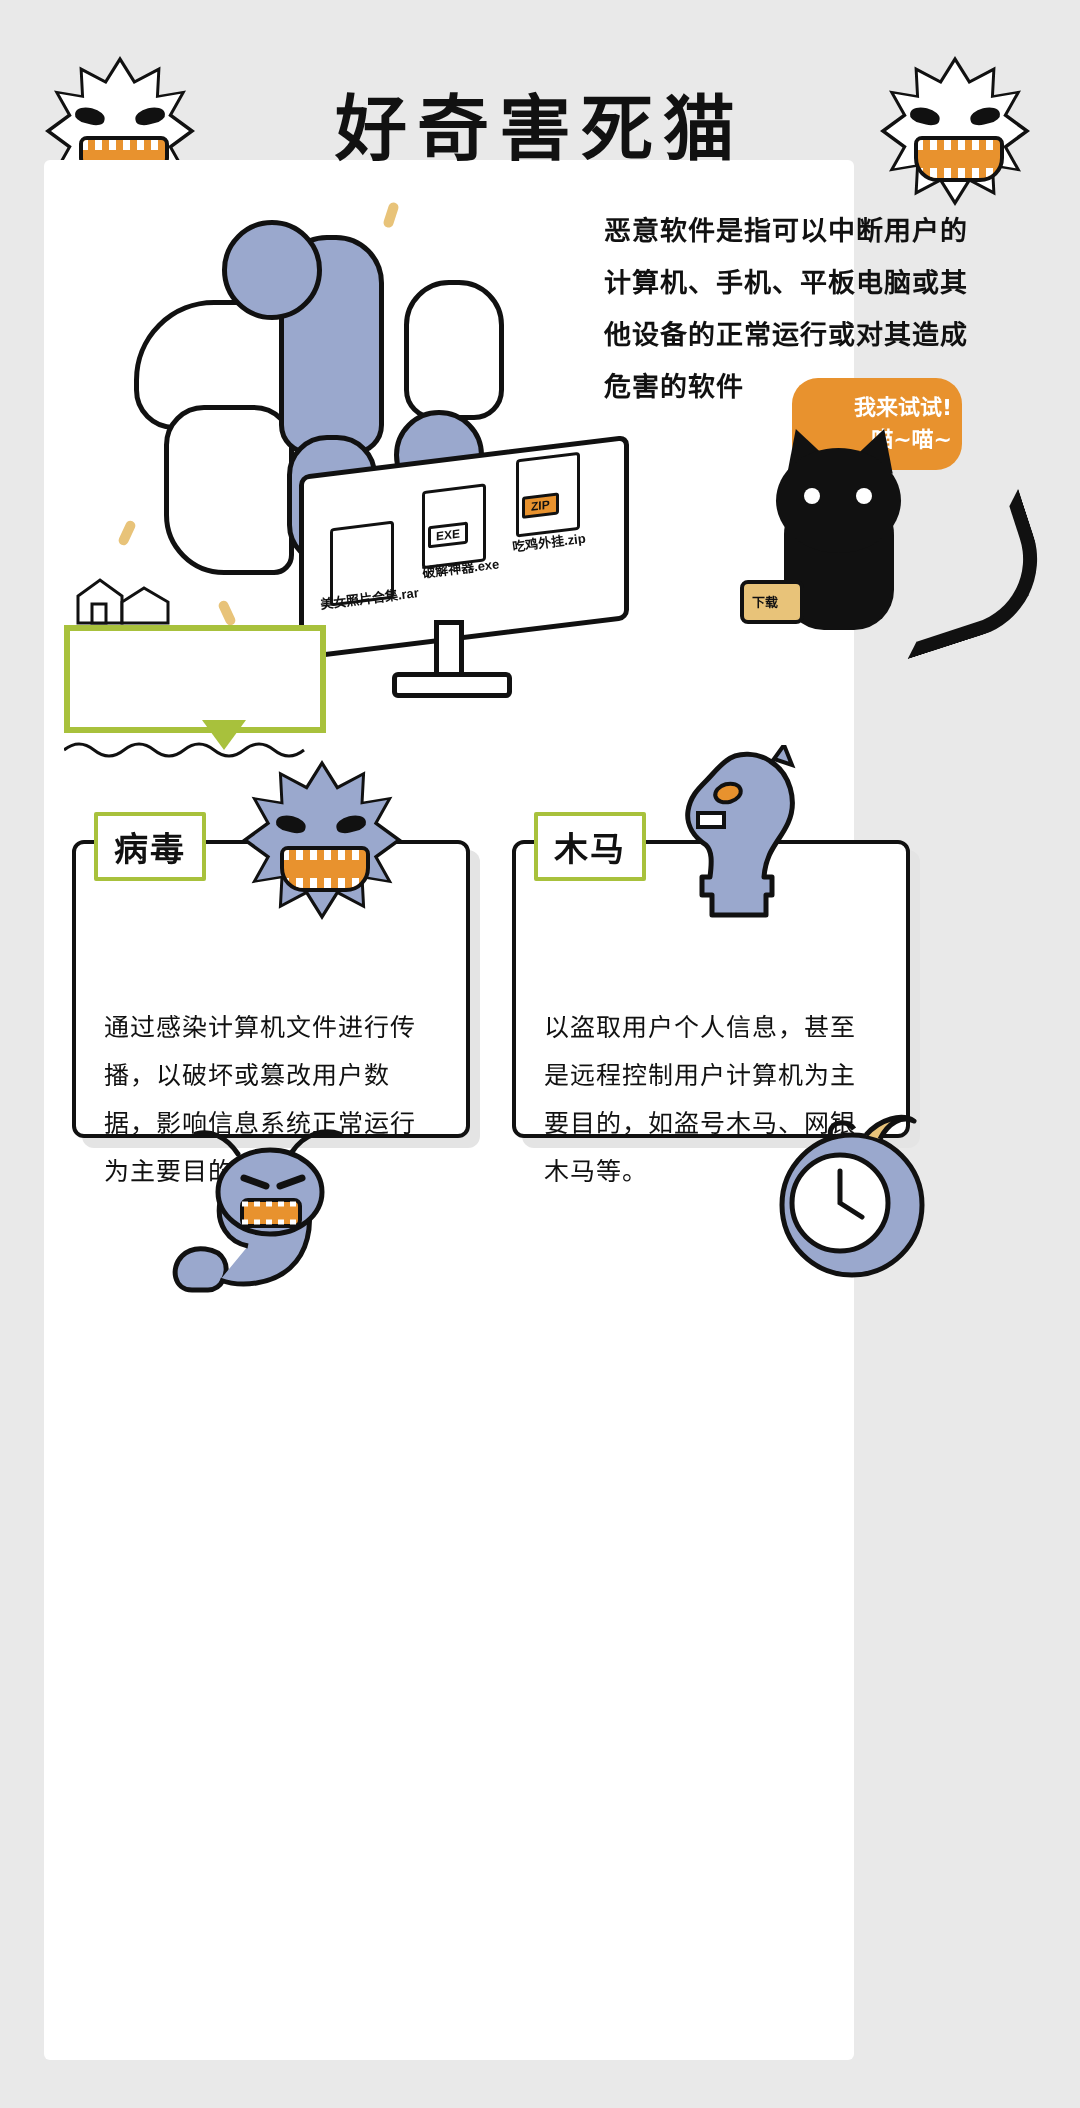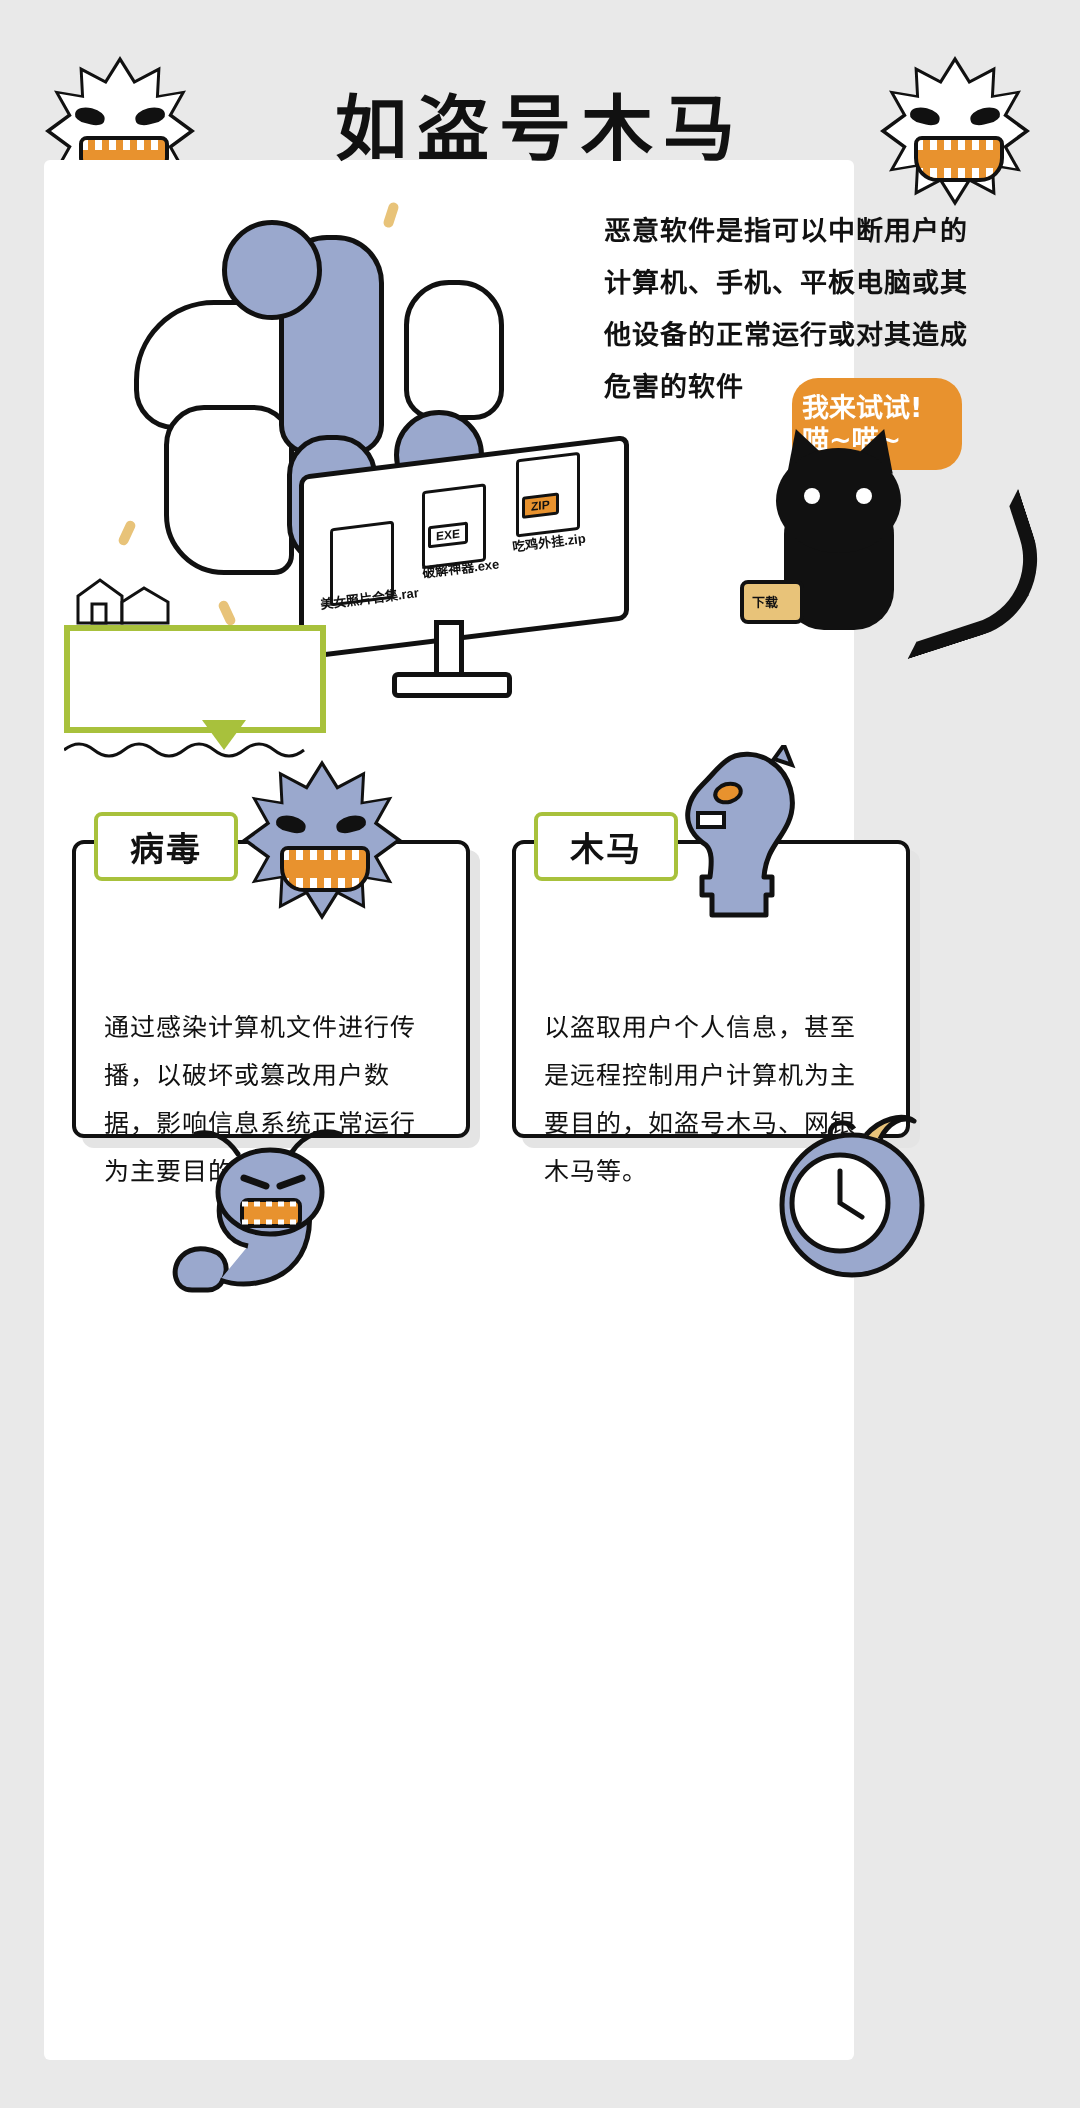--- a/index.html
+++ b/index.html
@@ -277,24 +277,24 @@
   
   .bubble {
     position: absolute;
     left: 688px;
     top: 198px;
     width: 150px;
     padding: 14px 10px;
     background: #e8922e;
     border-radius: 26px;
     color: #fff;
-    font-size: 27px;
+    font-size: 22px;
     line-height: 32px;
     font-weight: bold;
-    text-align: left;
+    text-align: right;
     font-family: "DejaVu Sans", "Liberation Sans", sans-serif;
   }
   .bubble::after {
     content: "";
     position: absolute;
     left: 22px;
     bottom: -22px;
     width: 18px;
     height: 18px;
     background: #e8922e;
@@ -375,22 +375,22 @@
     border: 4px solid #111;
     border-radius: 12px;
     box-shadow: 10px 10px 0 #e4e4e4;
   }
   .info-card .tag {
     position: absolute;
     left: 18px;
     top: -32px;
     background: #fff;
     border: 4px solid #a8c13c;
-    border-radius: 8px;
-    padding: 6px 32px;
+    border-radius: 2px;
+    padding: 6px 16px;
     font-size: 34px;
     font-weight: bold;
     color: #111;
     letter-spacing: 2px;
     font-family: "DejaVu Sans", "Liberation Sans", sans-serif;
     white-space: nowrap;
   }
   .info-card .body {
     font-size: 25px;
     line-height: 48px;
@@ -442,21 +442,21 @@
       <div class="face-eyes">
         <div class="eye l"></div>
         <div class="eye r"></div>
       </div>
       <div class="mouth">
         <div class="teeth-top"></div>
         <div class="teeth-bot"></div>
       </div>
     </div>
 
-    <div class="title-text">如盗号木马</div>
+    <div class="title-text">好奇害死猫</div>
   </div>
 
   <div class="card">
 
     <div class="intro">恶意软件是指可以中断用户的计算机、手机、平板电脑或其他设备的正常运行或对其造成危害的软件</div>
 
     <div class="illus">
 
       <div class="blob" style="left:30px; top:120px; width:170px; height:120px; border-radius:80px 30px 70px 40px; background:#fff;"></div>
       <div class="blob" style="left:60px; top:225px; width:120px; height:160px; border-radius:40px 40px 20px 60px; background:#fff;"></div>

